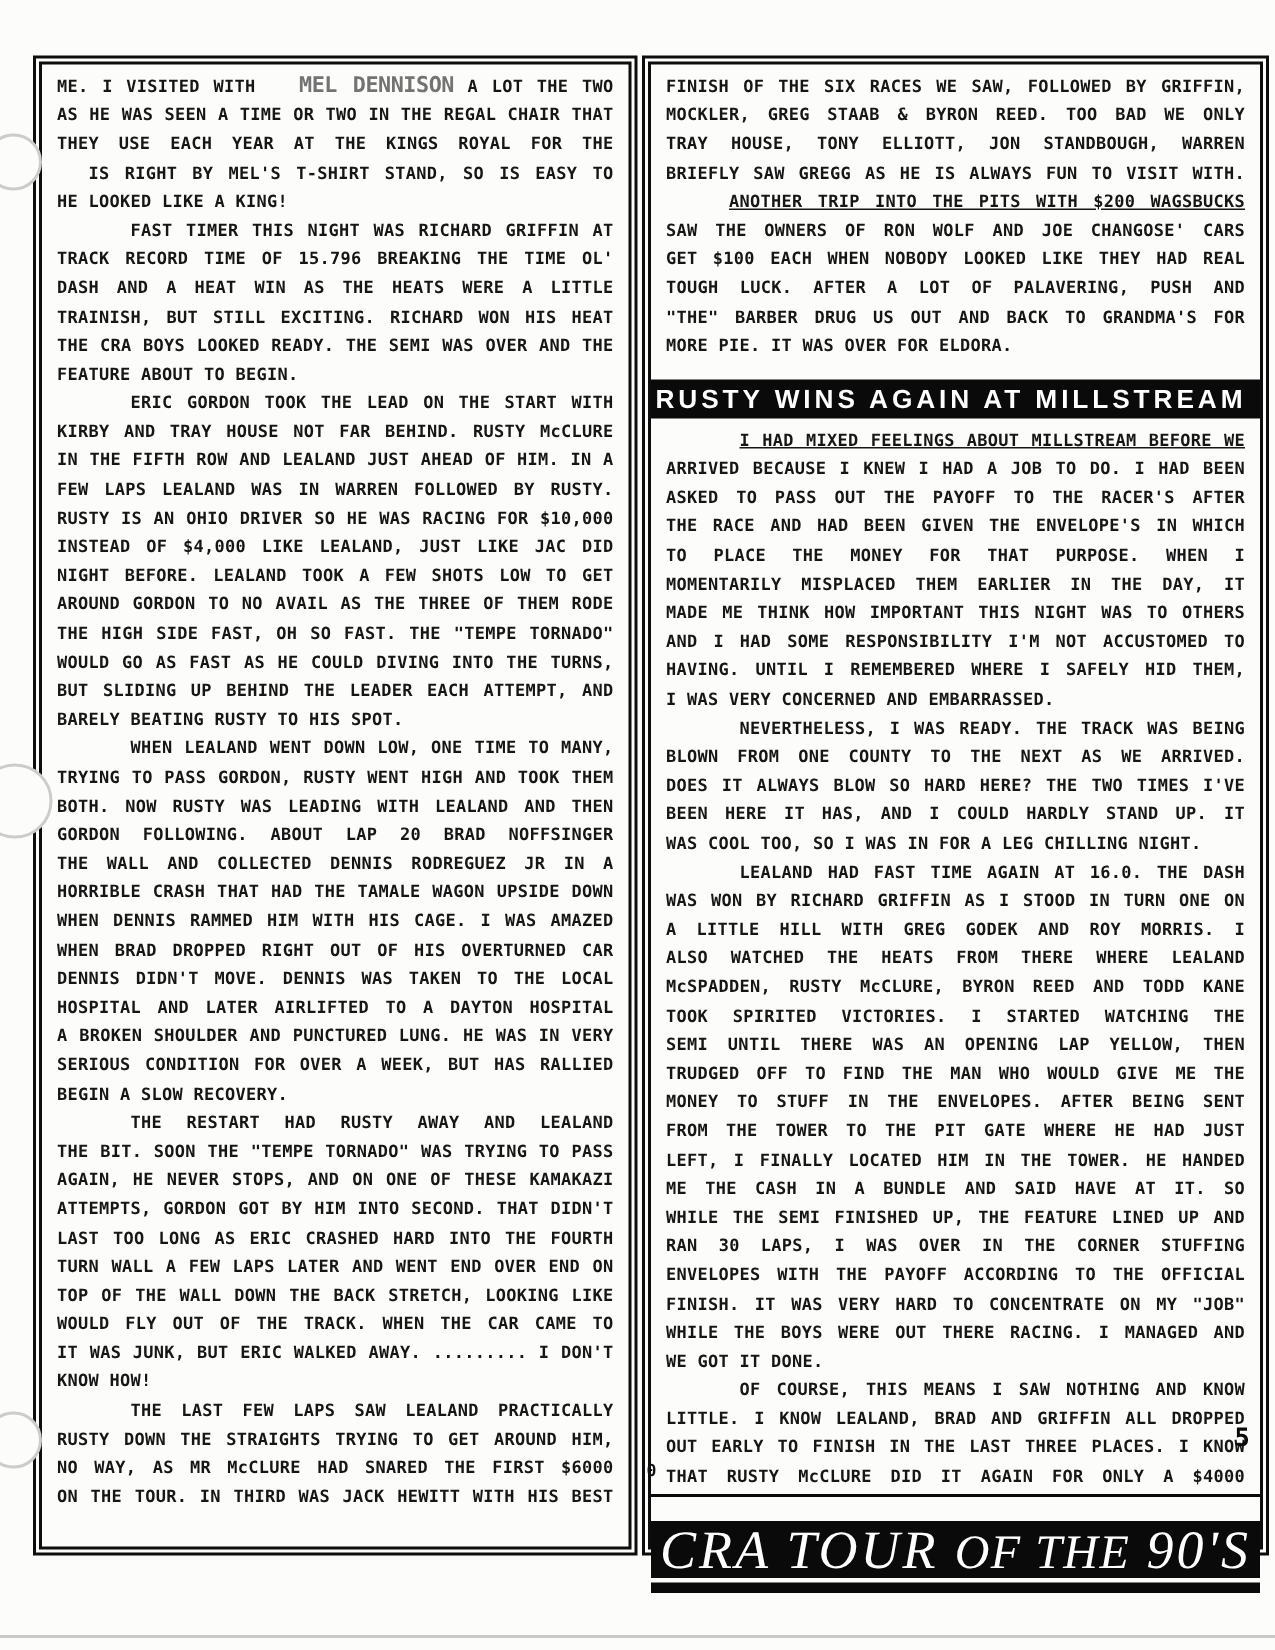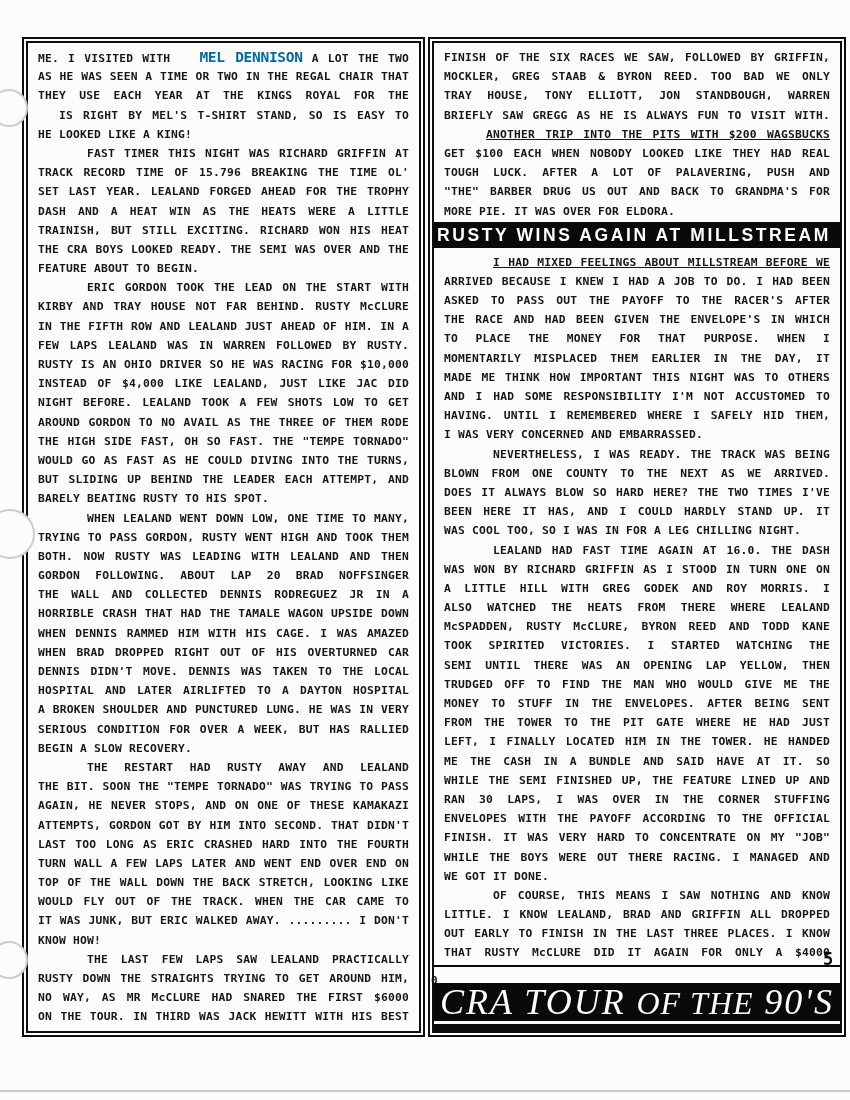--- a/index.html
+++ b/index.html
@@ -16,27 +16,27 @@
   .col.right{left:428px;width:418px;}
   .textwrap{margin:0 10px;padding-top:5px;}
   .para{margin:0;}
   .tline{
     font-size:11.3px;font-weight:bold;line-height:19.2px;height:19.2px;
     white-space:normal;text-align:justify;text-align-last:justify;
     overflow:hidden;letter-spacing:0.2px;color:#161616;
   }
   .tline.no-just{text-align-last:left;}
   .name-bold{
-    font-size:14.5px;font-weight:bold;letter-spacing:-0.3px;color:#0369a1;margin-left:20px;
+    font-size:14.5px;font-weight:bold;letter-spacing:-0.3px;color:#737373;margin-left:20px;
   }
   .headline{
     background:#0a0a0a;color:#ffffff;height:26px;line-height:26px;
     font-family:"Liberation Sans", sans-serif;font-weight:bold;
     font-size:17.5px;letter-spacing:2.6px;white-space:nowrap;
-    padding-left:3px;margin-top:1px;
+    padding-left:3px;margin-top:13px;
   }
   .banner{margin-top:2px;border-top:2px solid #0a0a0a;padding-top:16px;}
   .banner-main{
     background:#0a0a0a;color:#ffffff;height:38px;
     display:flex;justify-content:space-between;align-items:baseline;
     padding:0 6px;
     font-family:"Liberation Serif", serif;font-style:italic;
   }
   .banner-main .bb{font-size:36px;line-height:38px;letter-spacing:2px;}
   .banner-main .bs{font-size:32px;line-height:38px;letter-spacing:1px;}
@@ -73,21 +73,20 @@
           <div class="tline">AS HE WAS SEEN A TIME OR TWO IN THE REGAL CHAIR THAT</div>
           <div class="tline">THEY USE EACH YEAR AT THE KINGS ROYAL FOR THE WINNER.</div>
         </div>
         <div class="para">
           <div class="tline" style="padding-left: 1.86em;">IS RIGHT BY MEL'S T-SHIRT STAND, SO IS EASY TO USE.</div>
           <div class="tline no-just">HE LOOKED LIKE A KING!</div>
         </div>
         <div class="para">
           <div class="tline" style="padding-left: 4.34em;">FAST TIMER THIS NIGHT WAS RICHARD GRIFFIN AT A NEW</div>
           <div class="tline">TRACK RECORD TIME OF 15.796 BREAKING THE TIME OL' BUB</div>
-          <div class="tline">SET LAST YEAR. LEALAND FORGED AHEAD FOR THE TROPHY</div>
           <div class="tline">DASH AND A HEAT WIN AS THE HEATS WERE A LITTLE FREIGHT</div>
           <div class="tline">TRAINISH, BUT STILL EXCITING. RICHARD WON HIS HEAT AS</div>
           <div class="tline">THE CRA BOYS LOOKED READY. THE SEMI WAS OVER AND THE</div>
           <div class="tline no-just">FEATURE ABOUT TO BEGIN.</div>
         </div>
         <div class="para">
           <div class="tline" style="padding-left: 4.34em;">ERIC GORDON TOOK THE LEAD ON THE START WITH MIKE</div>
           <div class="tline">KIRBY AND TRAY HOUSE NOT FAR BEHIND. RUSTY McCLURE WAS</div>
           <div class="tline">IN THE FIFTH ROW AND LEALAND JUST AHEAD OF HIM. IN A</div>
           <div class="tline">FEW LAPS LEALAND WAS IN WARREN FOLLOWED BY RUSTY.</div>
@@ -139,20 +138,21 @@
   <div class="col right">
     <div class="textwrap" id="rightTop">
         <div class="para">
           <div class="tline">FINISH OF THE SIX RACES WE SAW, FOLLOWED BY GRIFFIN,</div>
           <div class="tline">MOCKLER, GREG STAAB &amp; BYRON REED. TOO BAD WE ONLY</div>
           <div class="tline">TRAY HOUSE, TONY ELLIOTT, JON STANDBOUGH, WARREN</div>
           <div class="tline">BRIEFLY SAW GREGG AS HE IS ALWAYS FUN TO VISIT WITH.</div>
         </div>
         <div class="para">
           <div class="tline" style="padding-left: 3.72em; text-decoration: underline;">ANOTHER TRIP INTO THE PITS WITH $200 WAGSBUCKS</div>
+          <div class="tline">SAW THE OWNERS OF RON WOLF AND JOE CHANGOSE' CARS</div>
           <div class="tline">GET $100 EACH WHEN NOBODY LOOKED LIKE THEY HAD REAL</div>
           <div class="tline">TOUGH LUCK. AFTER A LOT OF PALAVERING, PUSH AND</div>
           <div class="tline">"THE" BARBER DRUG US OUT AND BACK TO GRANDMA'S FOR</div>
           <div class="tline no-just">MORE PIE. IT WAS OVER FOR ELDORA.</div>
         </div>
       </div>
     <div class="headline">
       <span>RUSTY WINS AGAIN AT MILLSTREAM</span>
     </div>
     <div class="textwrap" id="rightBottom">

